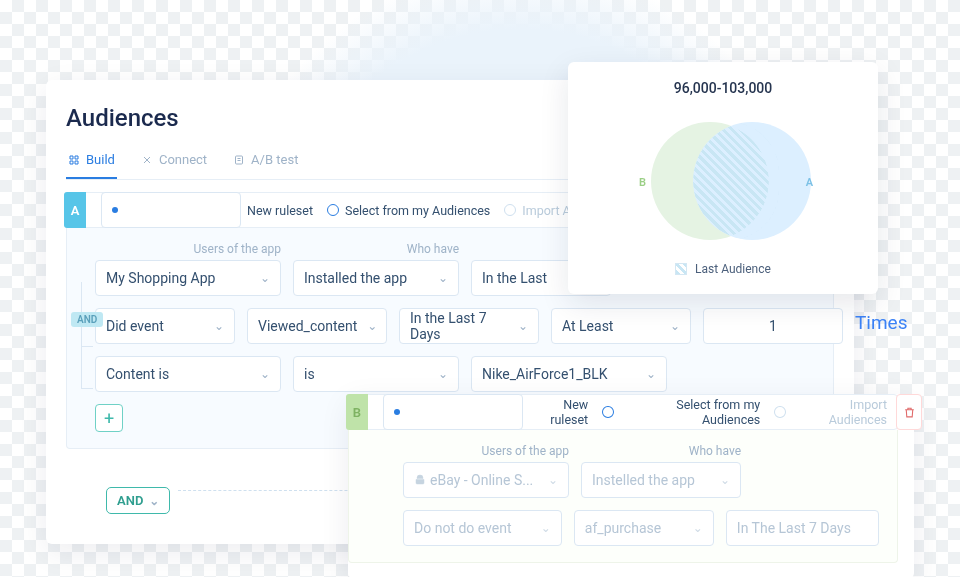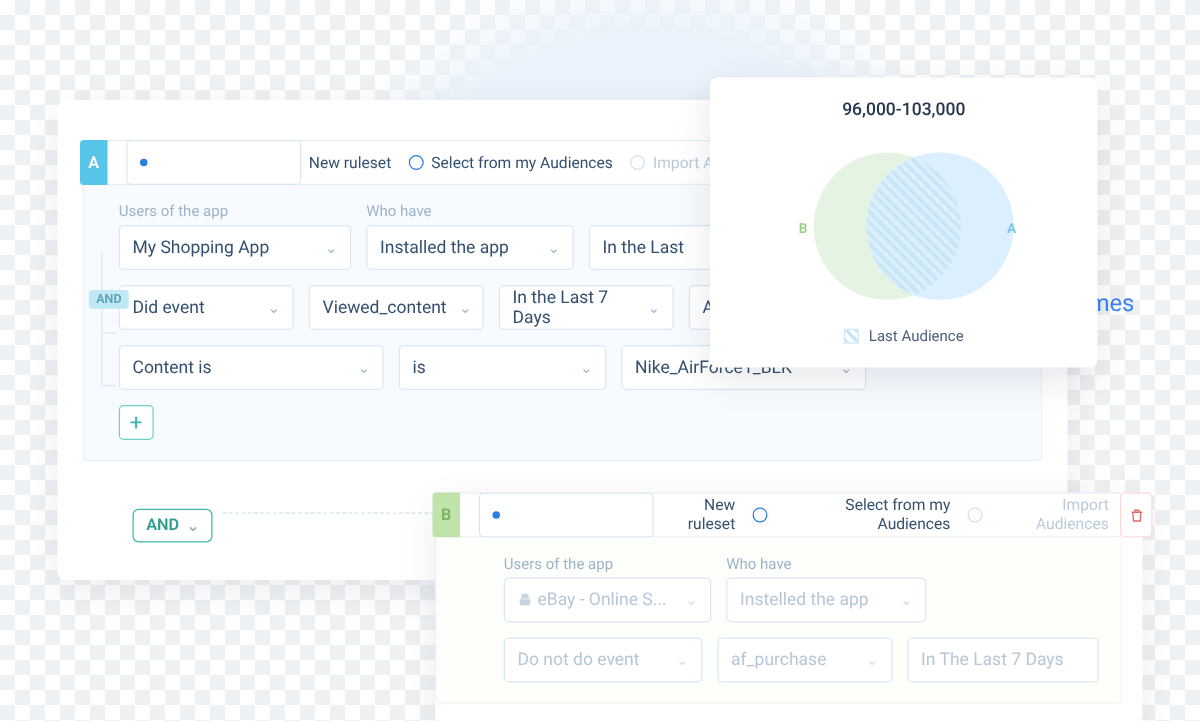--- a/index.html
+++ b/index.html
@@ -45,21 +45,21 @@
   .radio.sel::after{content:""; width:6px; height:6px; background:#2a7de1; border-radius:50%;}
   .radio.hollow{ border-color:#2a7de1;}
   .opt.faded .radio{ border-color:#cfe0ef;}
   .trash-box { position:absolute; right:-24px; top:0; width:26px; height:36px; border:1px solid #ffd9d9; border-radius:4px; background:#fff; display:flex; align-items:center; justify-content:center; color:#e06a6a;}
   .trash-box svg{ width:13px; height:13px; }
 
   .rs-body {
     border: 1px solid #e6eef6; border-top:none; border-radius: 0 0 4px 4px;
     background: #f7fbff; padding: 14px 18px 16px 28px; position:relative;
   }
-  .lbl { font-size: 12px; color:#9fb3c8; margin-bottom:4px; }
+  .lbl { font-size: 12px; color:#9fb3c8; margin-bottom:4px;text-align:right; }
   .row { display:flex; gap:12px; align-items:flex-end; margin-bottom:12px; }
   .col { display:flex; flex-direction:column; }
 
   .sel {
     background:#fff; border:1px solid #dbe7f3; border-radius:4px; height:36px;
     display:flex; align-items:center; justify-content:space-between;
     padding: 0 10px; font-size:14px; color:#34506f; min-width:140px; gap:10px;
     cursor:pointer;
   }
   .sel .chev, .chev { color:#9fb3c8; font-size:12px; }
@@ -128,21 +128,43 @@
   .faded-sel{ color:#b6c6d6; }
   .faded-sel .chev{ color:#cfdbe6;}
   .android-ic{ width:12px; height:12px; margin-right:4px; }
 
 </style>
 </head>
 <body>
 
 <div class="card-a">
 
-
+  <div class="page-title">Audiences</div>
+
+  <div class="tabs">
+    <div class="tab active">
+      <svg class="ic" viewBox="0 0 24 24" fill="none" stroke="currentColor" stroke-width="2">
+          <path d="M4 4h6v6H4zM14 4h6v6h-6zM4 14h6v6H4zM14 14h6v6h-6z"></path>
+        </svg>
+      <span>Build</span>
+    </div>
+    <div class="tab">
+      <svg class="ic" viewBox="0 0 24 24" fill="none" stroke="currentColor" stroke-width="2">
+          <path d="M6 6l12 12M6 18L18 6"></path>
+        </svg>
+      <span>Connect</span>
+    </div>
+    <div class="tab">
+      <svg class="ic" viewBox="0 0 24 24" fill="none" stroke="currentColor" stroke-width="2">
+          <rect x="5" y="4" width="14" height="16" rx="2"></rect>
+          <path d="M9 9h6M9 13h6"></path>
+        </svg>
+      <span>A/B test</span>
+    </div>
+  </div>
 
   <div class="rs-wrap">
     <div class="rs-badge-a">A</div>
     <div class="trash-box">
       <svg viewBox="0 0 24 24" fill="none" stroke="currentColor" stroke-width="2">
           <path d="M4 7h16M9 7V4h6v3M6 7l1 13h10l1-13"></path>
         </svg>
     </div>
 
     <div class="rs-head">
@@ -206,21 +228,21 @@
             <span>At Least</span>
             <span class="chev">⌄</span>
           </div>
         <div class="sel num">
             <span>1</span>
           </div>
         <div class="suffix">Times</div>
       </div>
 
       <div class="row">
-        <div class="sel" style="width:212px">
+        <div class="sel" style="width:186px">
             <span>Content is</span>
             <span class="chev">⌄</span>
           </div>
         <div class="sel" style="width:166px">
             <span>is</span>
             <span class="chev">⌄</span>
           </div>
         <div class="sel" style="width:196px">
             <span>Nike_AirForce1_BLK</span>
             <span class="chev">⌄</span>

